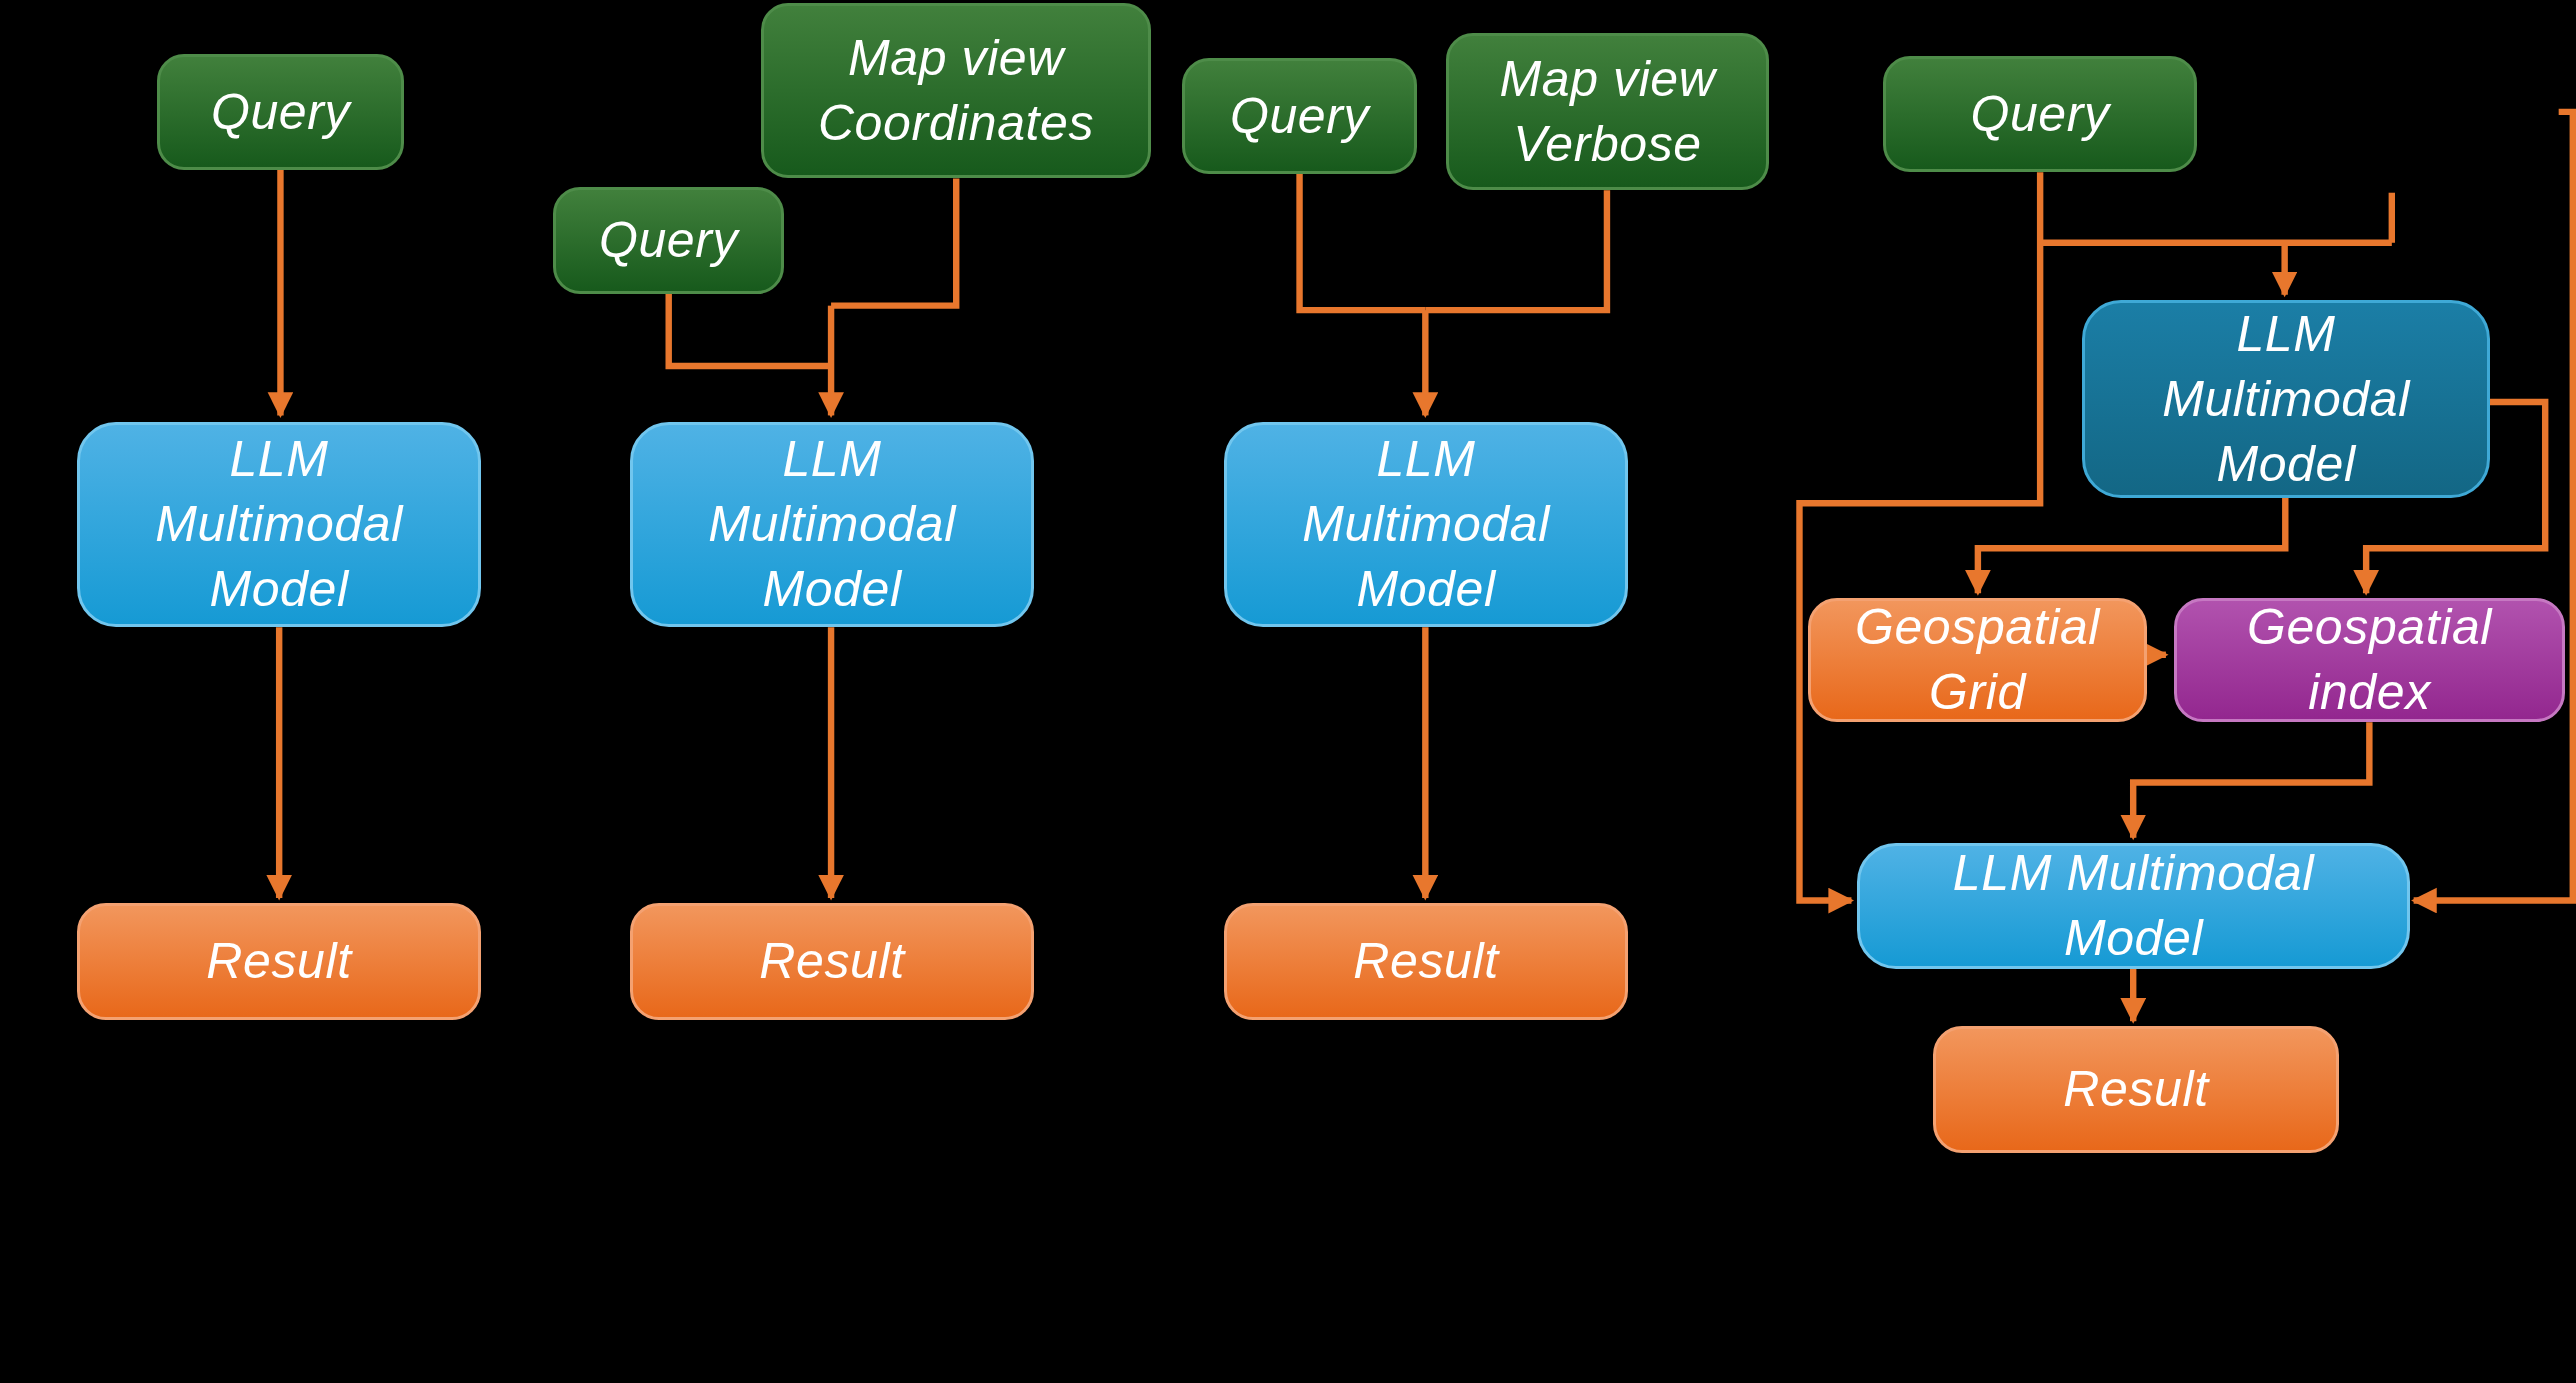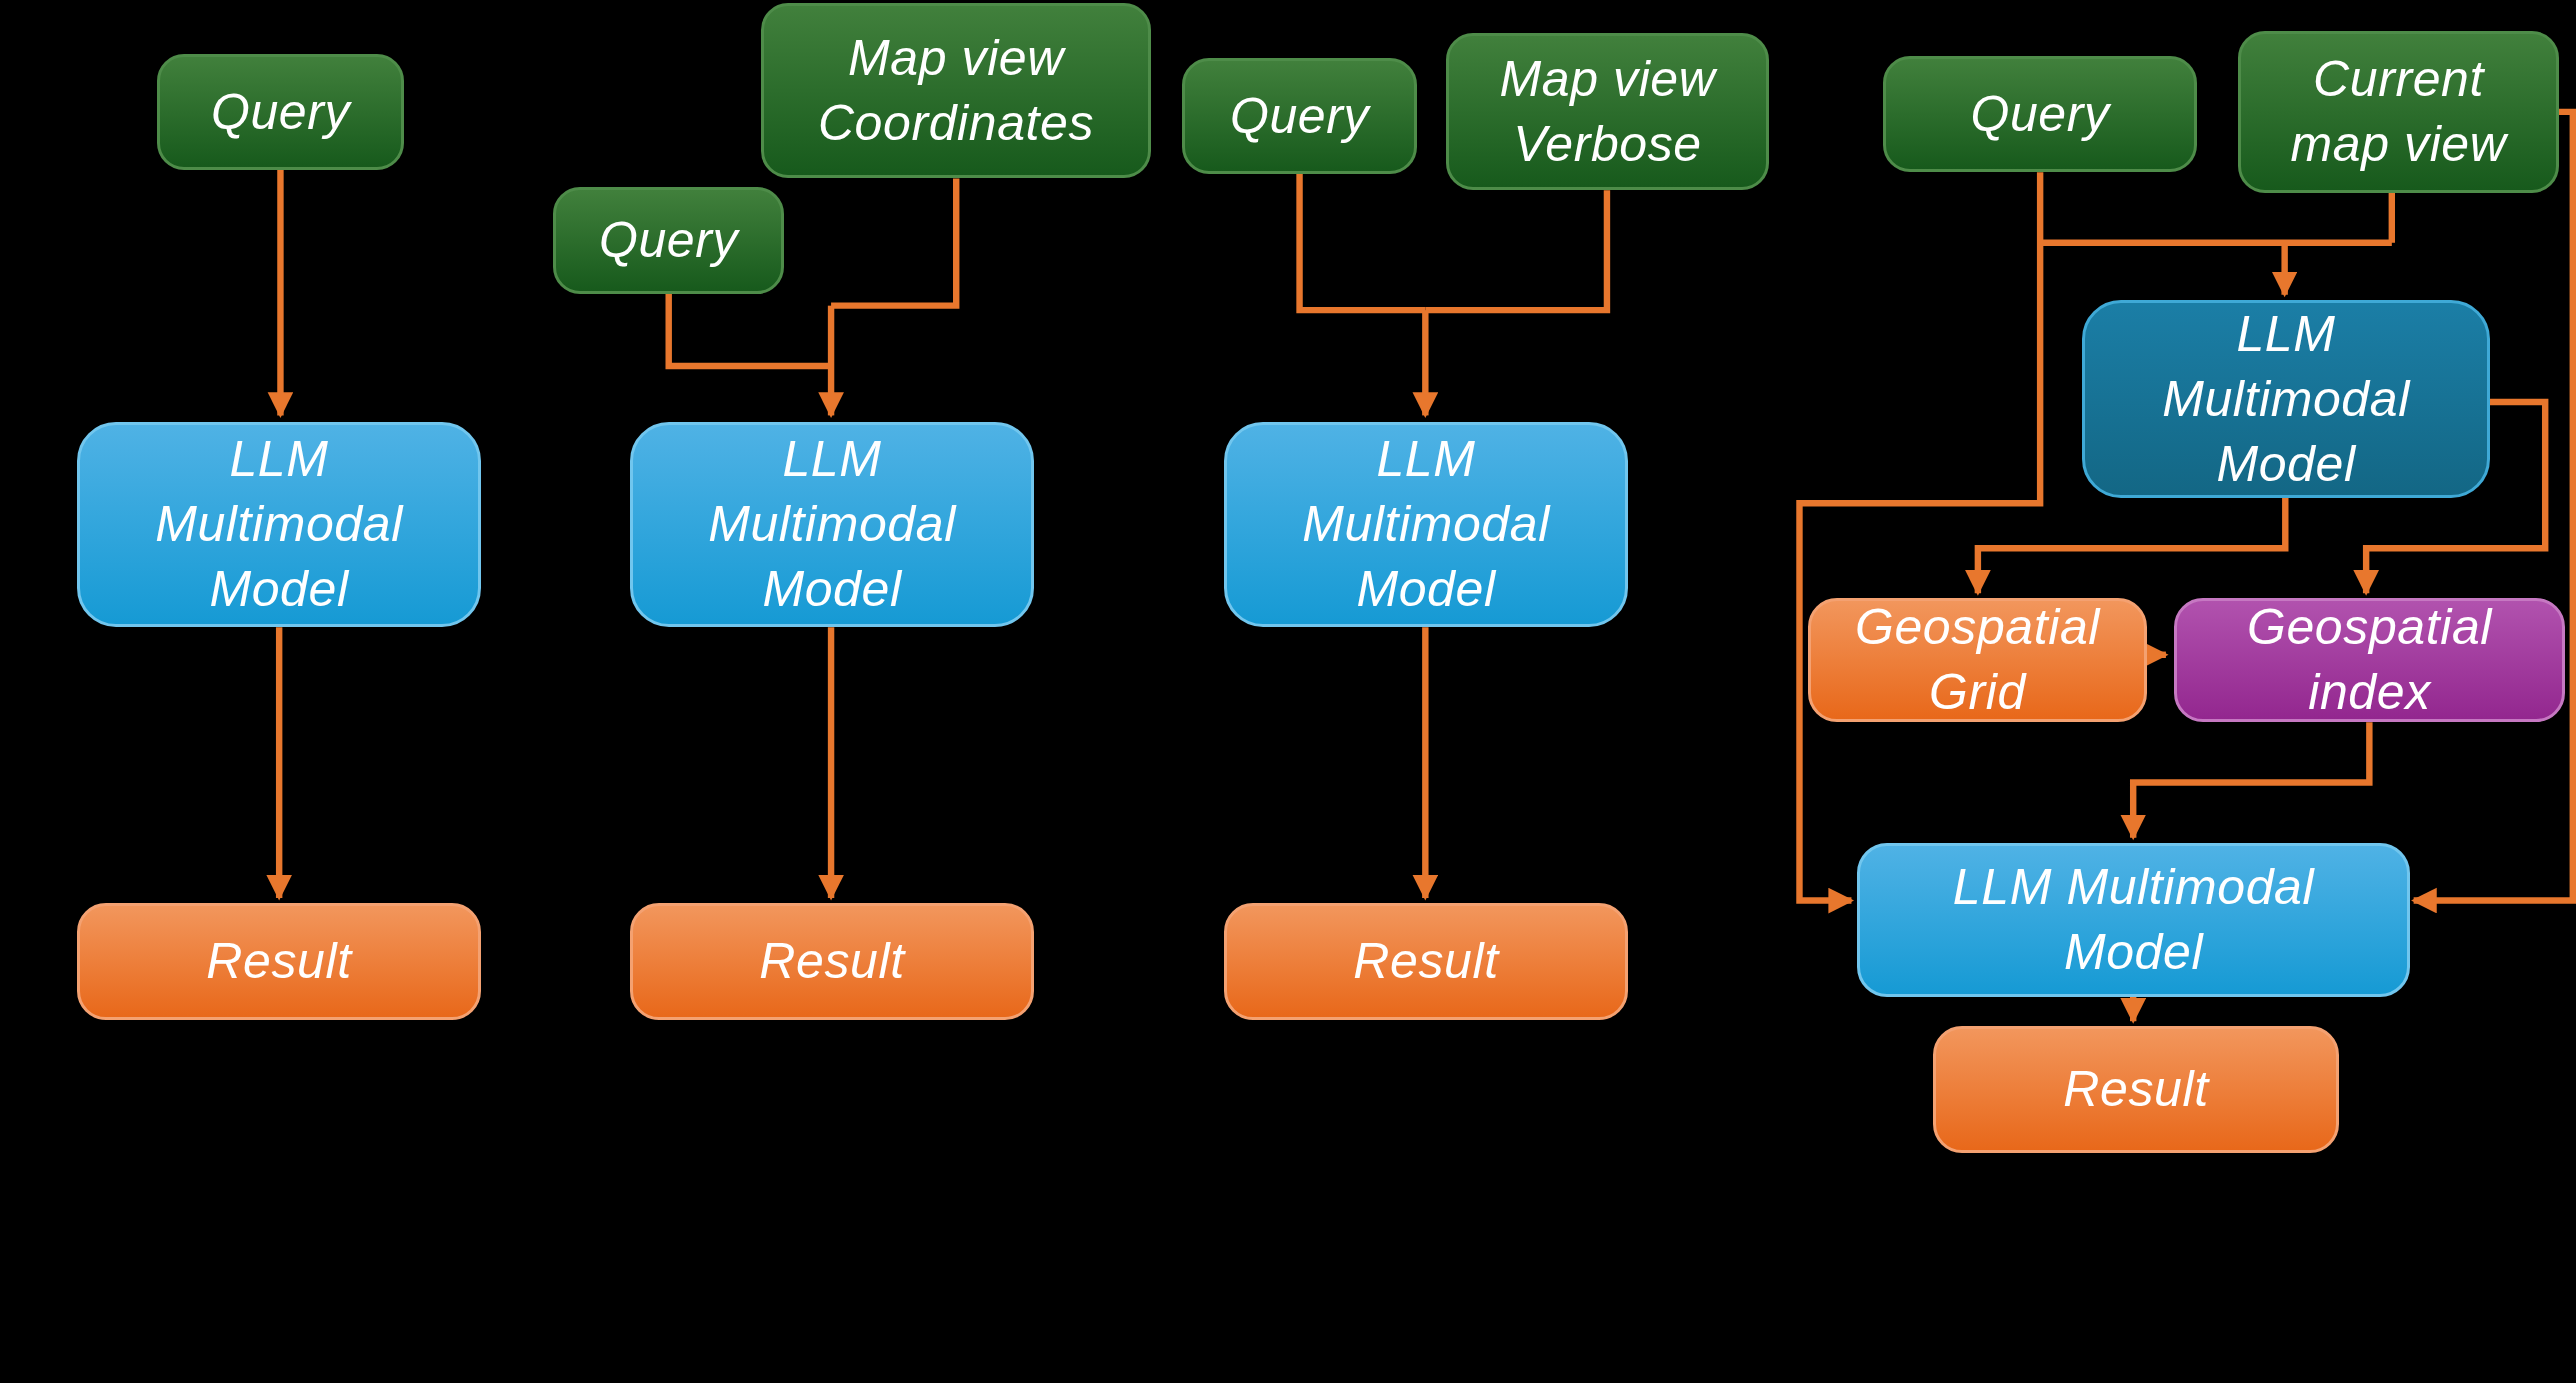--- a/index.html
+++ b/index.html
@@ -63,21 +63,21 @@
   .q3   {left:1182px; top:58px;   width:235px; height:116px;}
   .mvv  {left:1446px; top:33px;   width:323px; height:157px;}
   .llm3 {left:1224px; top:422px;  width:404px; height:205px;}
   .r3   {left:1224px; top:903px; width:404px; height:117px;}
   
   .q4    {left:1883px; top:56px;   width:314px; height:116px;}
   .cmv   {left:2238px; top:31px;   width:321px; height:162px;}
   .llm4a {left:2082px; top:300px;  width:408px; height:198px;}
   .grid4 {left:1808px; top:598px;  width:339px; height:124px;}
   .index4{left:2174px; top:598px;  width:391px; height:124px;}
-  .llm4b {left:1857px; top:843px; width:553px; height:154px;border-radius:30px;}
+  .llm4b {left:1857px; top:843px; width:553px; height:126px;}
   .r4    {left:1933px; top:1026px; width:406px; height:127px;}
 
   #connectors{position:absolute;left:0;top:0;width:2576px;height:1384px;pointer-events:none;}
   #connectors path{
     fill:none;
     stroke:var(--arrow-color);
     stroke-width:10;
     stroke-linejoin:miter;
   }
   #connectors marker path{
@@ -162,24 +162,20 @@
 Multimodal
 Model</span>
   </div>
   <div class="node orange r3">
     <span class="node-label">Result</span>
   </div>
 
   <div class="node green q4">
     <span class="node-label">Query</span>
   </div>
-  <div class="node green cmv">
-    <span class="node-label">Current
-map view</span>
-  </div>
   <div class="node darkblue llm4a">
     <span class="node-label">LLM
 Multimodal
 Model</span>
   </div>
   <div class="node orange grid4">
     <span class="node-label">Geospatial
 Grid</span>
   </div>
   <div class="node purple index4">

